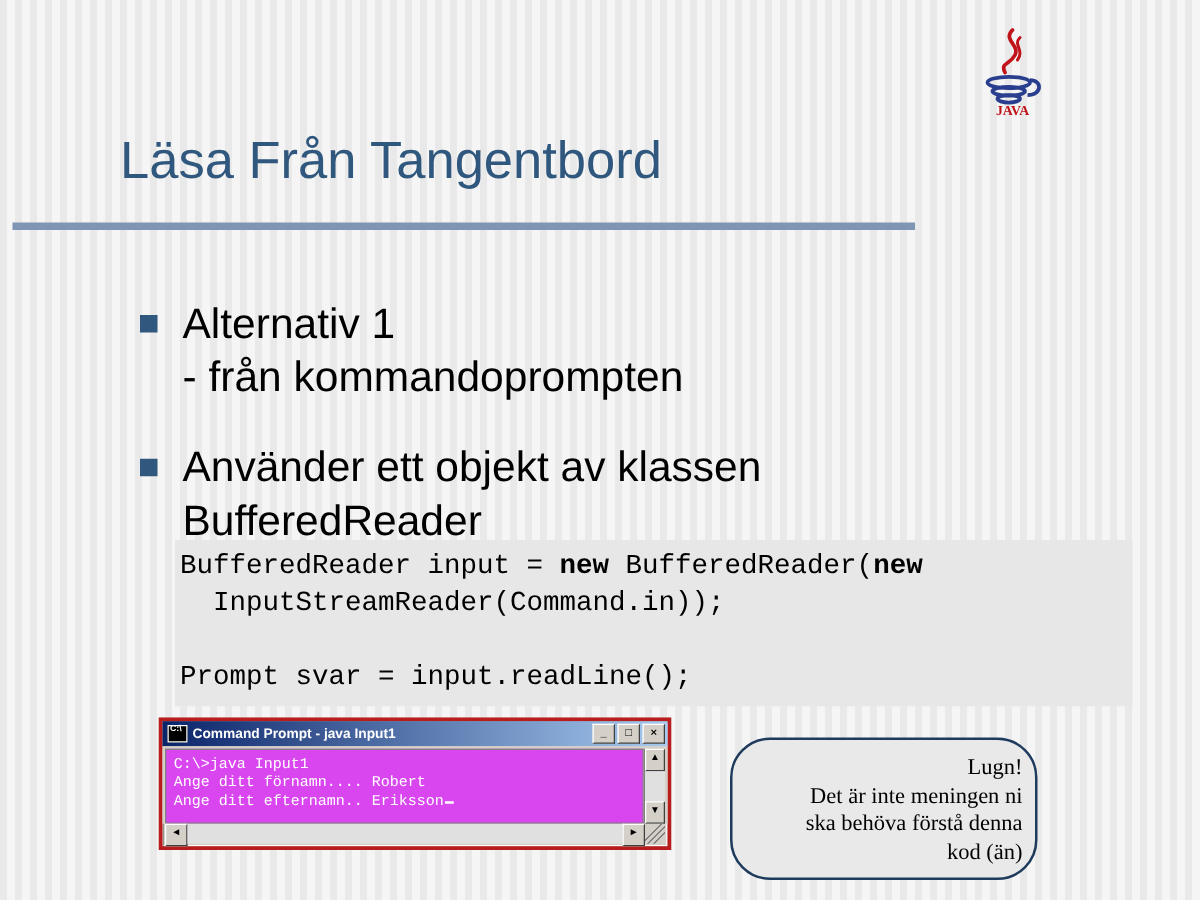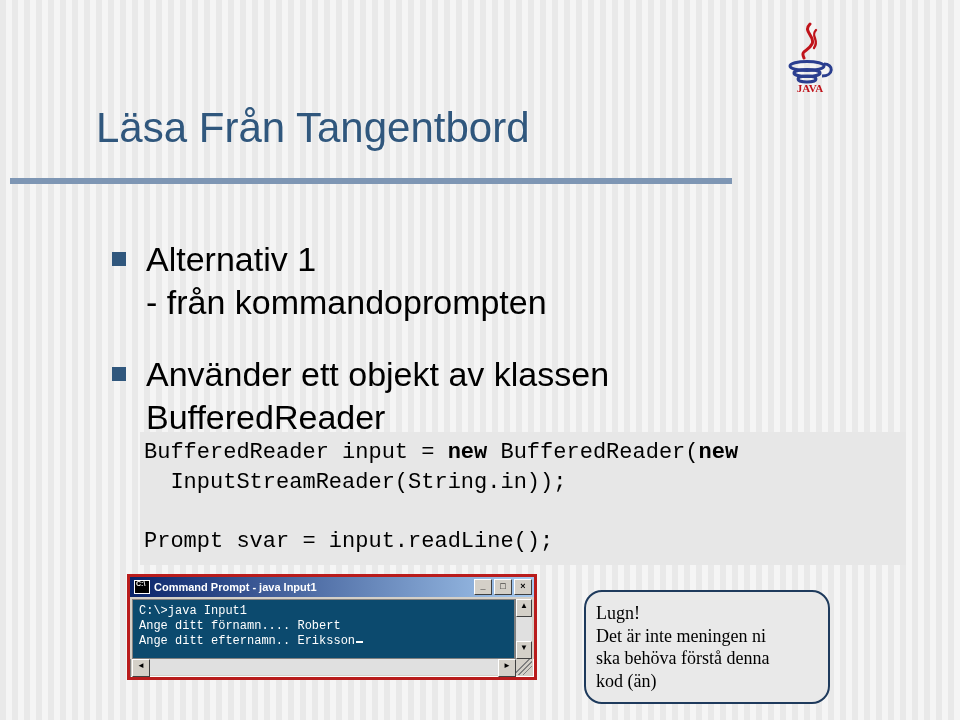--- a/index.html
+++ b/index.html
@@ -136,21 +136,21 @@
     line-height: 12px;
     color: #000;
     font-weight: bold;
   }
   .cmdbody {
     display: flex;
     background: #d4d0c8;
   }
   .term {
     flex: 1;
-    background: #0c4a6e;
+    background: #d946ef;
     color: #fff;
     font-family: "Lucida Console","Courier New",monospace;
     font-size: 12px;
     line-height: 1.25;
     padding: 4px 6px 6px 6px;
     white-space: pre;
     min-height: 48px;
     border: 1px solid #808080;
     margin: 2px 0 0 2px;
   }
@@ -190,23 +190,23 @@
   }
 
   
   .callout {
     position: absolute;
     right: 26px;
     bottom: 16px;
     width: 222px;
     padding: 10px 10px;
     border: 2px solid #1e3a5c;
-    border-radius: 18px;
+    border-radius: 32px;
     background: #e9e9e9;
-    text-align: left;
+    text-align: right;
     font-family: "Times New Roman", serif;
     font-size: 18px;
     color: #000;
     line-height: 1.25;
   }
 </style>
 </head>
 <body>
 
 <div class="slide">
@@ -235,21 +235,21 @@
     <div class="bullet">
       <div class="sq"></div>
       <div class="bullet-text">
         <span>Använder ett objekt av klassen</span><br>
         <span>BufferedReader</span>
       </div>
     </div>
   </div>
 
   <div class="code"><span>BufferedReader input = </span><span class="kw">new</span><span> BufferedReader(</span><span class="kw">new</span>
-<span>  InputStreamReader(String.in));</span>
+<span>  InputStreamReader(Command.in));</span>
 <span></span>
 <span>Prompt svar = input.readLine();</span></div>
 
   <div class="cmdwin">
     <div class="titlebar">
       <div class="icon"></div>
       <span>Command Prompt - java Input1</span>
       <span class="spacer"></span>
       <div class="winbtn">_</div>
       <div class="winbtn">□</div>

